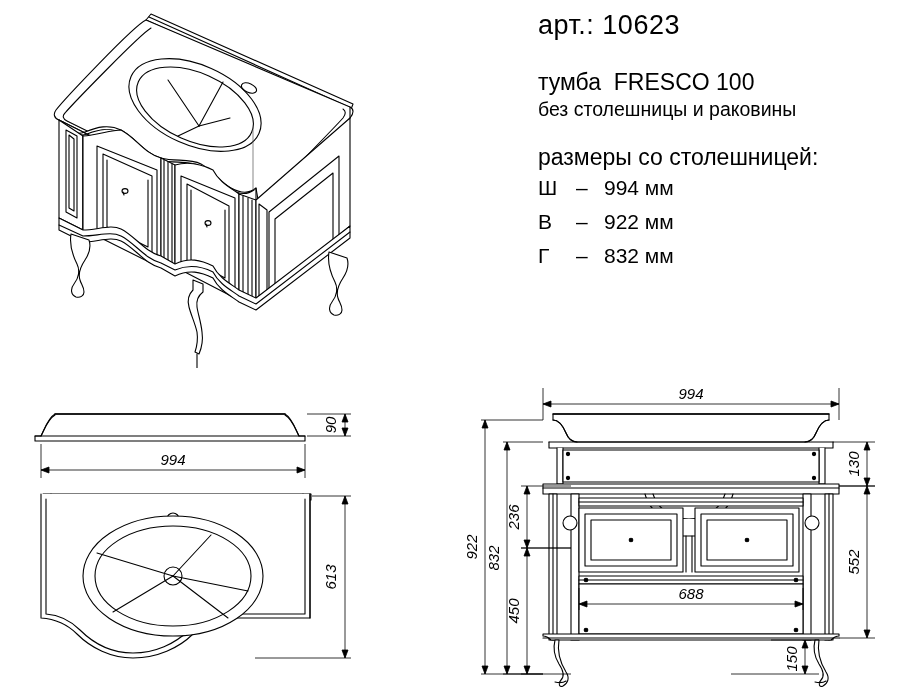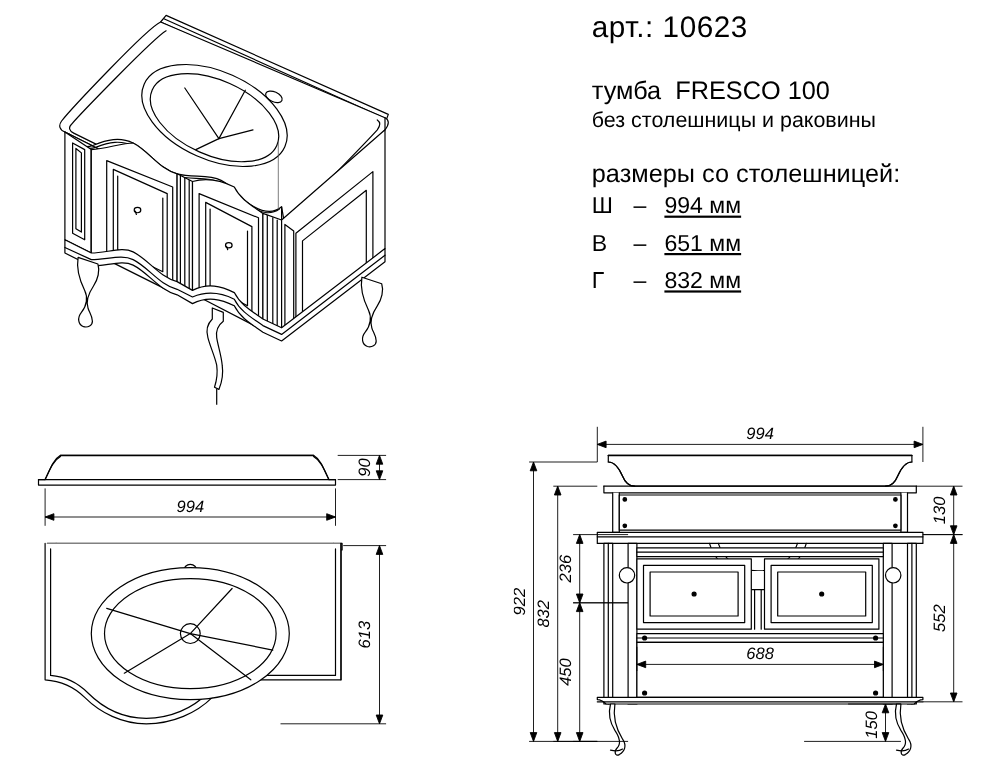--- a/index.html
+++ b/index.html
@@ -54,21 +54,21 @@
   }
   .dim-row {
     font-size: 21px;
     line-height: 34px;
     white-space: nowrap;
     display: flex;
     align-items: baseline;
   }
   .dim-row .k { display: inline-block; width: 38px; }
   .dim-row .d { display: inline-block; width: 28px; }
-  .dim-row .v { display: inline-block; text-decoration: underline; }
+  .dim-row .v { display: inline-block; }
   svg { display: block; }
   text { font-family: "Liberation Sans", sans-serif; }
 </style>
 </head>
 <body>
 
 <div id="sheet">
 
   <div class="spec-block">
     <div class="spec-art">
@@ -83,21 +83,21 @@
     <div class="spec-dims-head">размеры со столешницей:</div>
 
     <div class="dim-row">
       <span class="k">Ш</span>
       <span class="d">–</span>
       <span class="v">994 мм</span>
     </div>
     <div class="dim-row">
       <span class="k">В</span>
       <span class="d">–</span>
-      <span class="v">651 мм</span>
+      <span class="v">922 мм</span>
     </div>
     <div class="dim-row">
       <span class="k">Г</span>
       <span class="d">–</span>
       <span class="v">832 мм</span>
     </div>
   </div>
 
   <svg style="position:absolute;left:18px;top:8px;" width="350" height="360" viewBox="0 0 350 360">
     <g fill="none" stroke="#000" stroke-width="1.1" stroke-linejoin="round" stroke-linecap="round">

